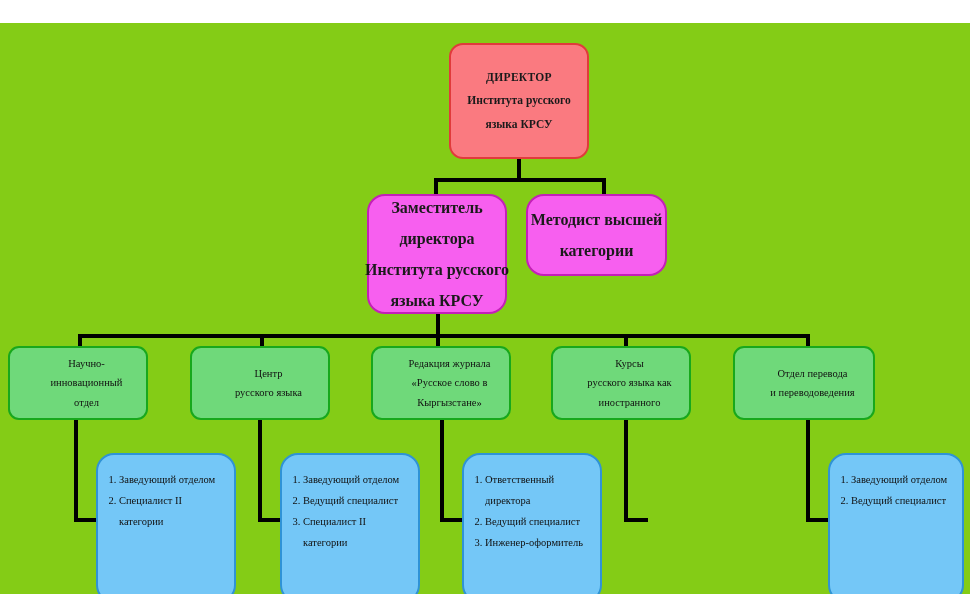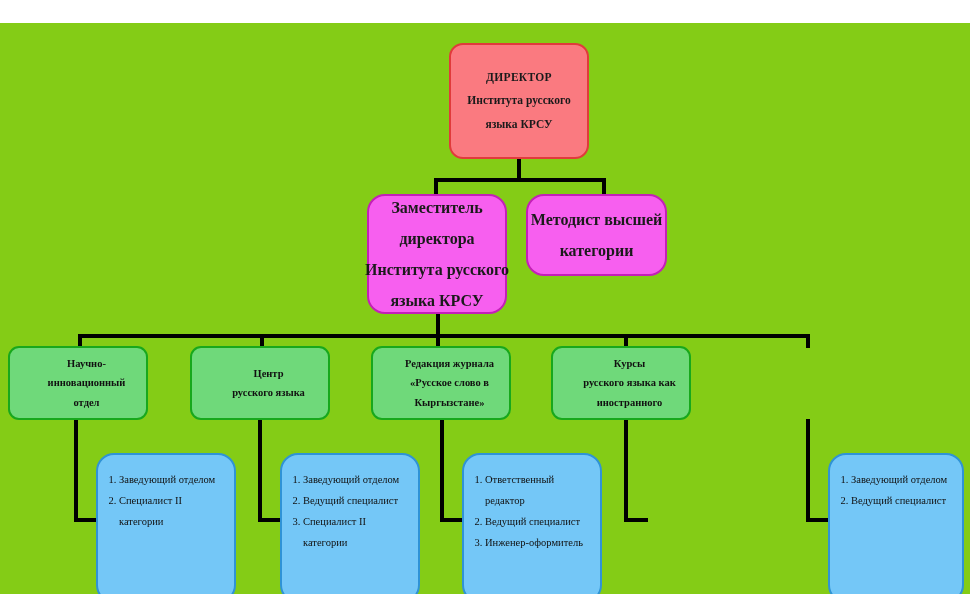--- a/index.html
+++ b/index.html
@@ -59,21 +59,21 @@
     color: #1a1a1a;
     line-height: 1.95;
   }
 
   
   .node--green {
     background: #6fd97a;
     border-color: #18a81c;
     border-width: 2px;
     border-radius: 11px;
-    font-weight: bold;
+    font-weight: normal;
     font-size: 10.5px;
     color: #111111;
     line-height: 1.85;
     padding-left: 17px;
   }
 
   
   .node--blue {
     background: #74c7f7;
     border-color: #2f93d6;
@@ -180,39 +180,43 @@
     <span class="line">«Русское слово в</span>
     <span class="line">Кыргызстане»</span>
   </div>
 
   <div class="node node--green" style="left:551px; top:323px; width:140px; height:74px;text-align:right;">
     <span class="line">Курсы</span>
     <span class="line">русского языка как</span>
     <span class="line">иностранного</span>
   </div>
 
+  <div class="node node--green" style="left:733px; top:323px; width:142px; height:74px;">
+    <span class="line">Отдел перевода</span>
+    <span class="line">и переводоведения</span>
+  </div>
 
   <div class="node node--blue" style="left:96px; top:430px; width:140px; height:150px;">
     <ol>
       <li>Заведующий отделом</li>
       <li>Специалист II категории</li>
     </ol>
   </div>
 
   <div class="node node--blue" style="left:280px; top:430px; width:140px; height:150px;">
     <ol>
       <li>Заведующий отделом</li>
       <li>Ведущий специалист</li>
       <li>Специалист II категории</li>
     </ol>
   </div>
 
   <div class="node node--blue" style="left:462px; top:430px; width:140px; height:150px;">
     <ol>
-      <li>Ответственный редактор</li>
+      <li>Ответственный директора</li>
       <li>Ведущий специалист</li>
       <li>Инженер-оформитель</li>
     </ol>
   </div>
 
 
   <div class="node node--blue" style="left:828px; top:430px; width:136px; height:150px;">
     <ol>
       <li>Заведующий отделом</li>
       <li>Ведущий специалист</li>

